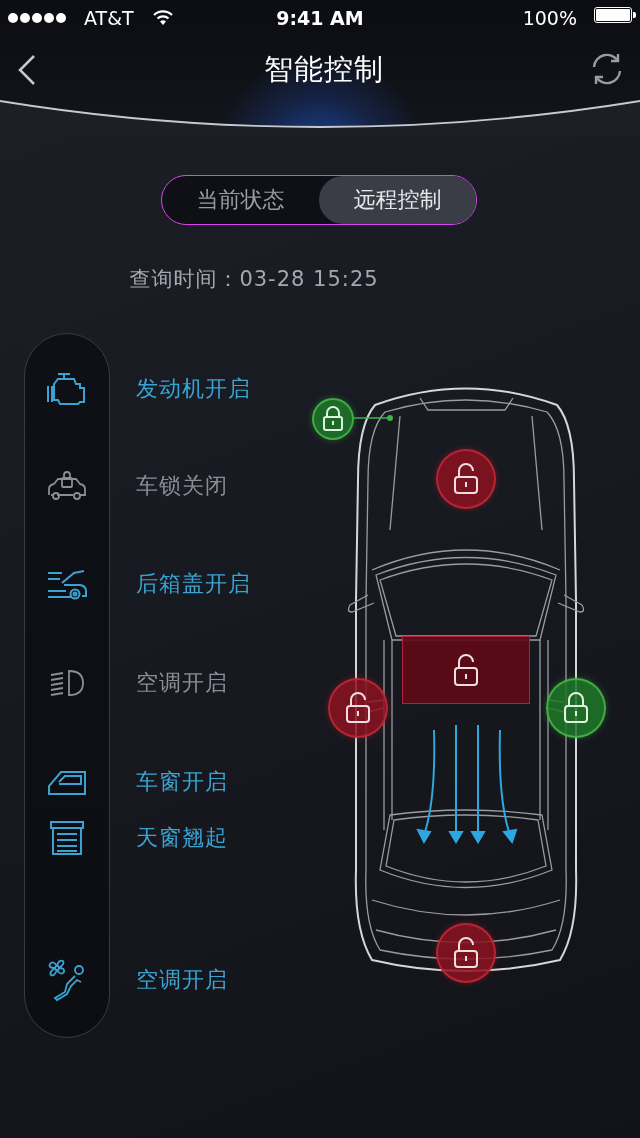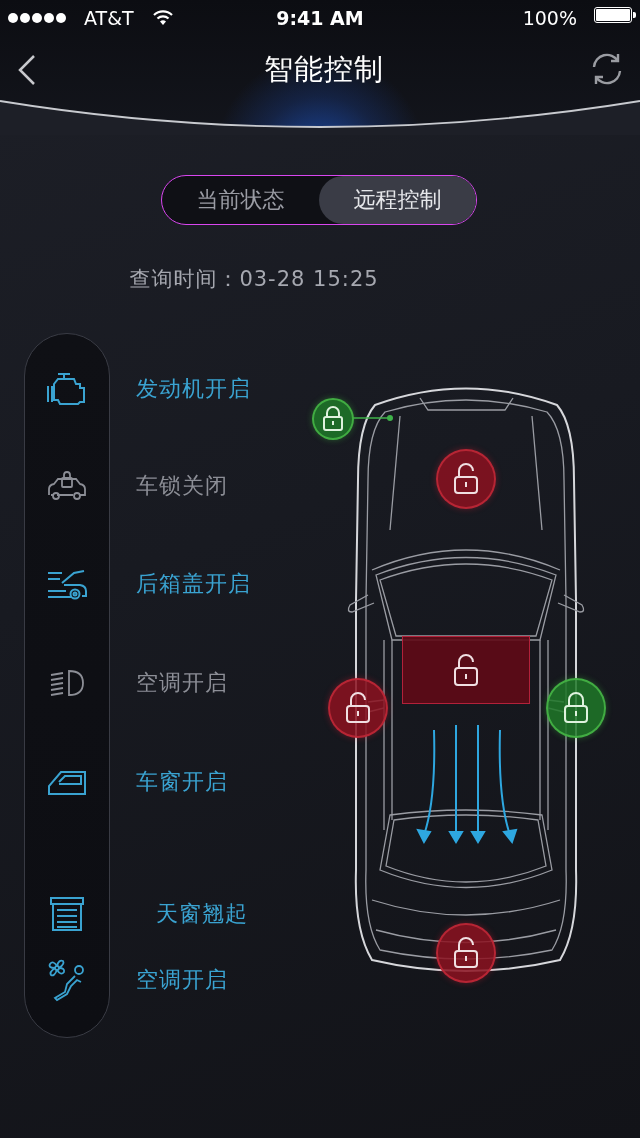--- a/index.html
+++ b/index.html
@@ -183,21 +183,21 @@
     <svg width="44" height="32" viewBox="0 0 44 32">
       <g stroke="#3aa3d1" stroke-width="2" fill="none">
         <path d="M4 28 L4 20 L16 6 L40 6 L40 28 Z"></path>
         <path d="M14 16 L20 10 L36 10 L36 18 L14 18"></path>
       </g>
     </svg>
   </div>
   <div class="status-label on">车窗开启</div>
 </div>
 
-<div class="status-row" style="top:884px;gap:20px;">
+<div class="status-row" style="top:808px;">
   <div class="status-icon">
     <svg width="40" height="38" viewBox="0 0 40 38">
       <g stroke="#3aa3d1" stroke-width="2" fill="none">
         <rect x="4" y="3" width="32" height="6"></rect>
         <path d="M6 9 L6 35 L34 35 L34 9"></path>
         <path d="M10 15 L30 15 M10 21 L30 21 M10 27 L30 27 M10 32 L30 32"></path>
       </g>
     </svg>
   </div>
   <div class="status-label on">天窗翘起</div>

